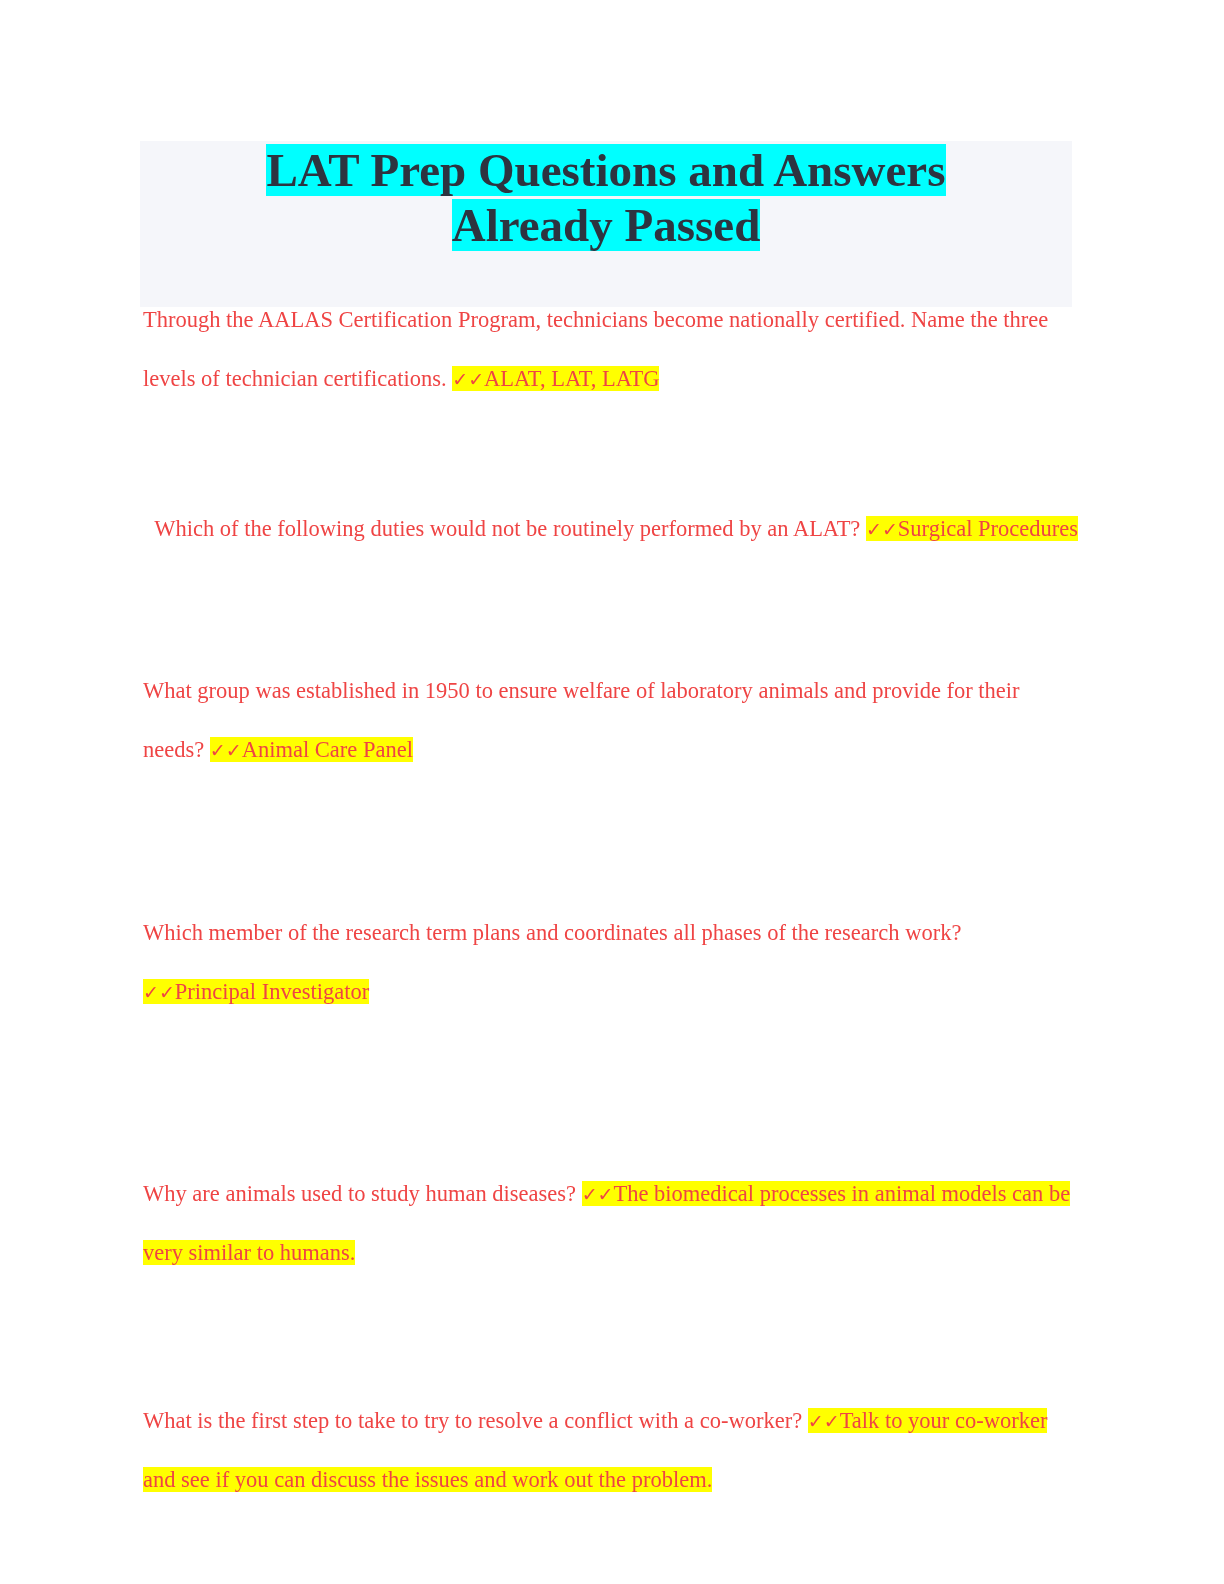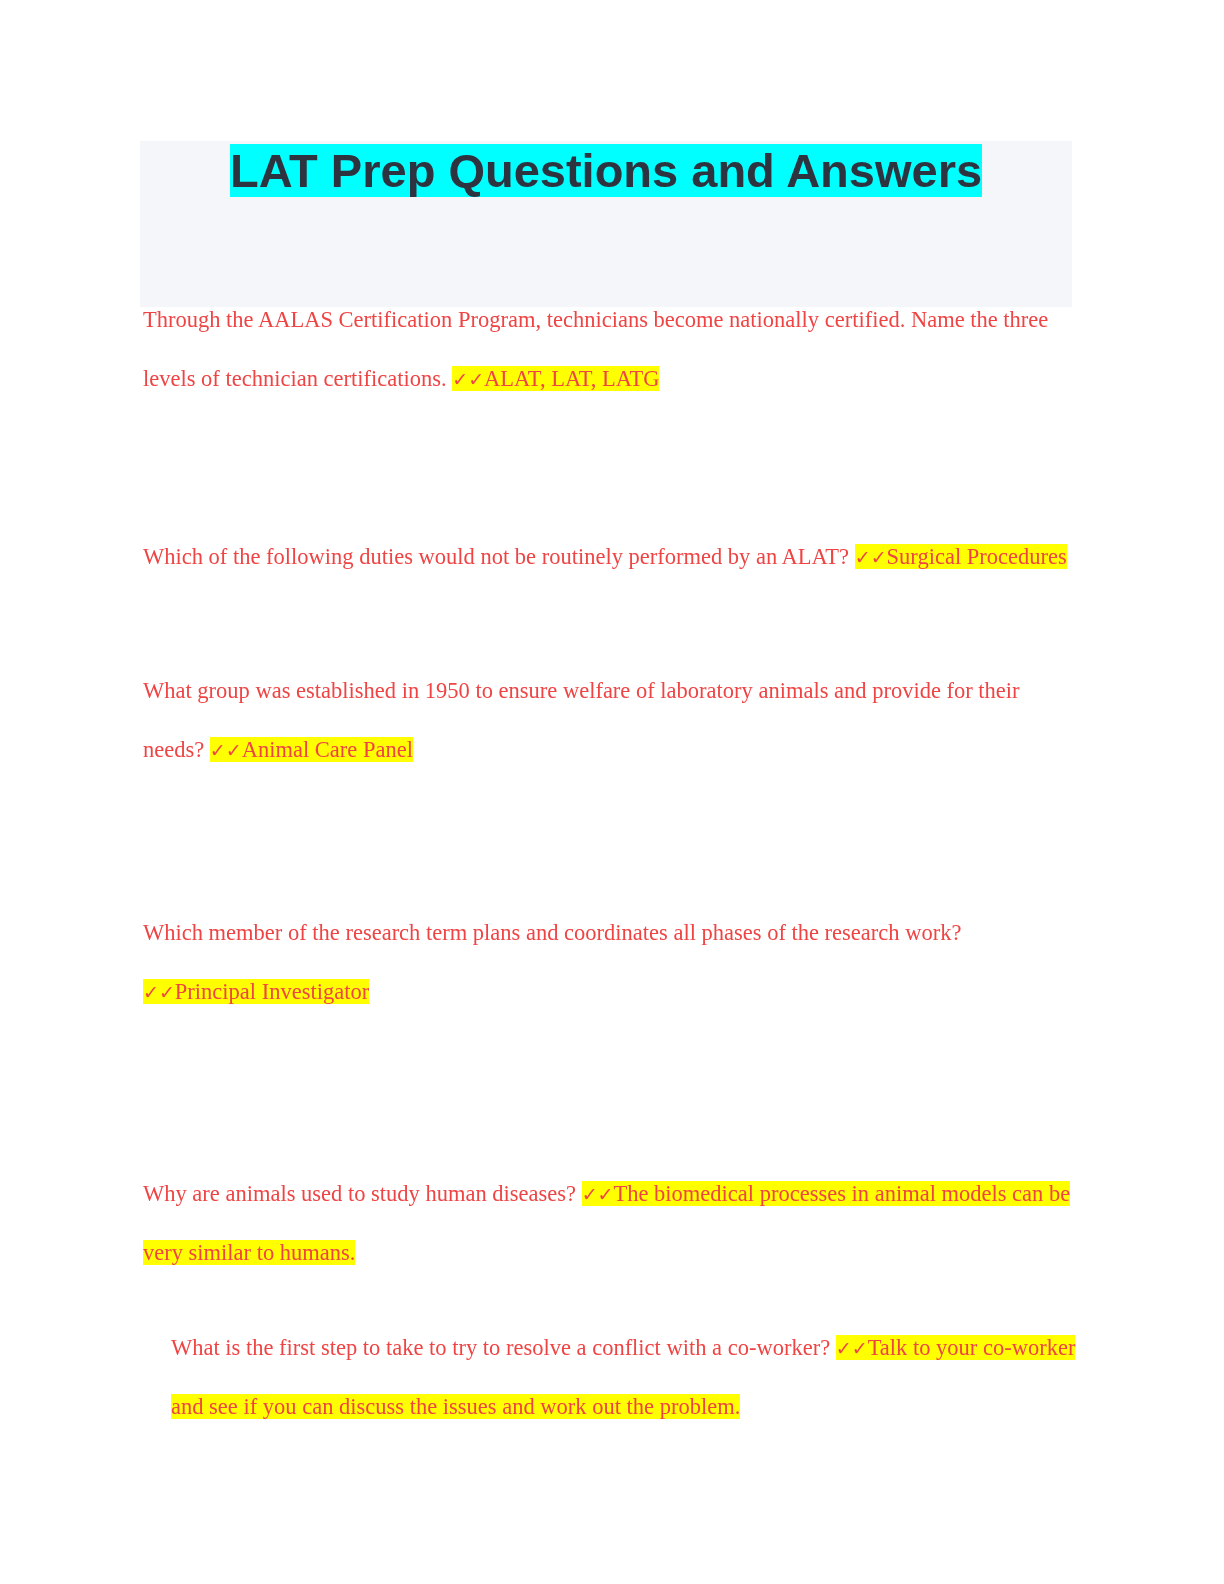--- a/index.html
+++ b/index.html
@@ -3,62 +3,63 @@
 <meta charset="utf-8">
 <style>
   html, body { margin:0; padding:0; background:#ffffff; }
   body { width:1224px; height:1584px; position:relative; overflow:hidden; }
   .title-box {
     position:absolute; left:140px; top:141px; width:932px; height:166px;
     background:#f5f6fa;
   }
   .title {
     margin:0; padding-top:2px; text-align:center;
-    font-family:Liberation Sans, sans-serif; font-weight:bold;
+    font-family:Liberation Serif, serif; font-weight:bold;
     font-size:47px; line-height:55px; color:#2d3440;
   }
   .title span { background:#00ffff; }
   .qa {
     position:absolute; left:143px; width:935px;
     font-family:"Liberation Serif", serif; font-size:22.5px; line-height:58.5px;
     color:#ef4444;
   }
   .ans { background:#ffff00; }
   .chk { font-family:"DejaVu Sans", sans-serif; font-weight:bold; font-size:19px; }
 </style>
 </head>
 <body>
 
 <div class="title-box">
   <h1 class="title">
     <span>LAT Prep Questions and Answers</span><br>
+    <span>Already Passed</span>
   </h1>
 </div>
 
 <div class="qa" style="top:291px;">
   <span>Through the AALAS Certification Program, technicians become nationally certified. Name the three levels of technician certifications.</span>
   <span class="ans"><span class="chk">✓✓</span><span>ALAT, LAT, LATG</span></span>
 </div>
 
-<div class="qa" style="top:528px;">
+<div class="qa" style="top:500px;text-align:right;">
   <span>Which of the following duties would not be routinely performed by an ALAT?</span>
   <span class="ans"><span class="chk">✓✓</span><span>Surgical Procedures</span></span>
 </div>
 
 <div class="qa" style="top:662px;">
   <span>What group was established in 1950 to ensure welfare of laboratory animals and provide for their needs?</span>
   <span class="ans"><span class="chk">✓✓</span><span>Animal Care Panel</span></span>
 </div>
 
 <div class="qa" style="top:904px;">
   <span>Which member of the research term plans and coordinates all phases of the research work?</span>
   <span class="ans"><span class="chk">✓✓</span><span>Principal Investigator</span></span>
 </div>
 
 <div class="qa" style="top:1165px;">
   <span>Why are animals used to study human diseases?</span>
   <span class="ans"><span class="chk">✓✓</span><span>The biomedical processes in animal models can be very similar to humans.</span></span>
 </div>
 
-<div class="qa" style="top:1319px;margin-left:28px;">
+<div class="qa" style="top:1392px;">
   <span>What is the first step to take to try to resolve a conflict with a co-worker?</span>
   <span class="ans"><span class="chk">✓✓</span><span>Talk to your co-worker and see if you can discuss the issues and work out the problem.</span></span>
 </div>
 
 </body></html>

